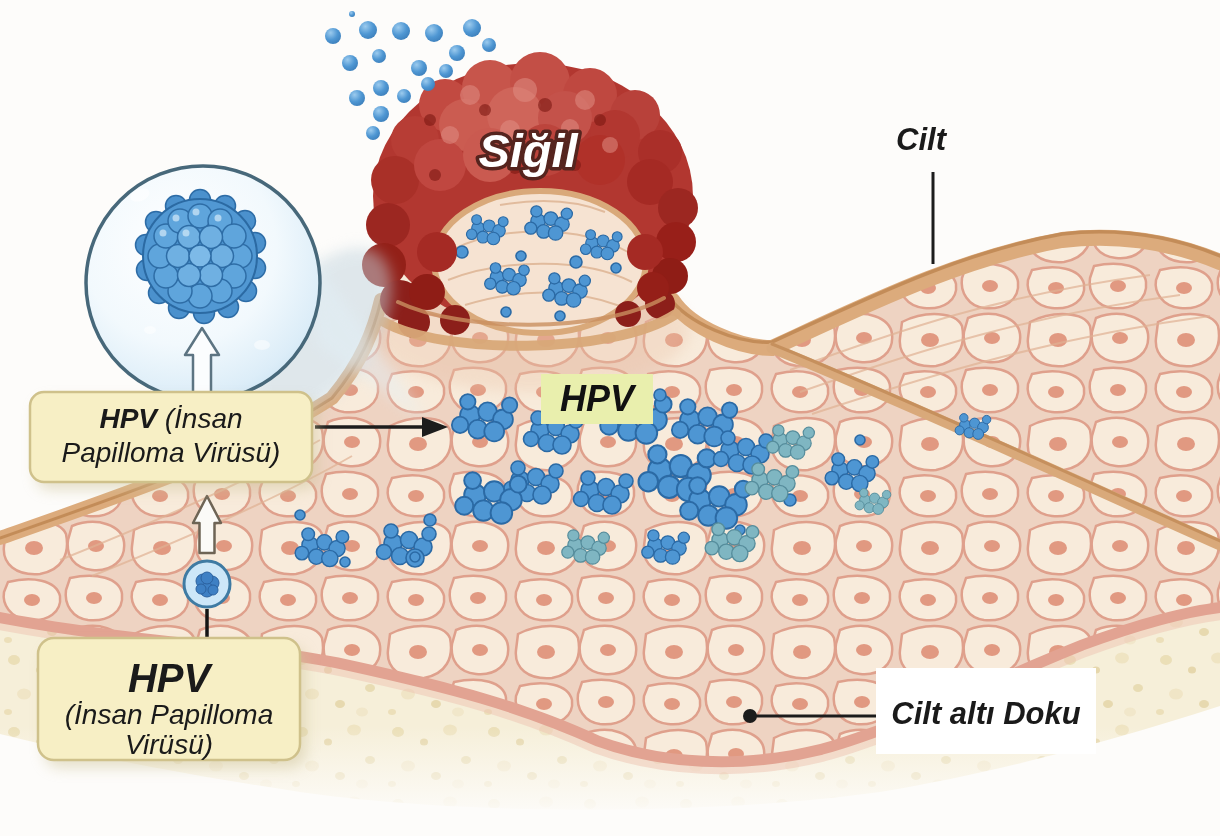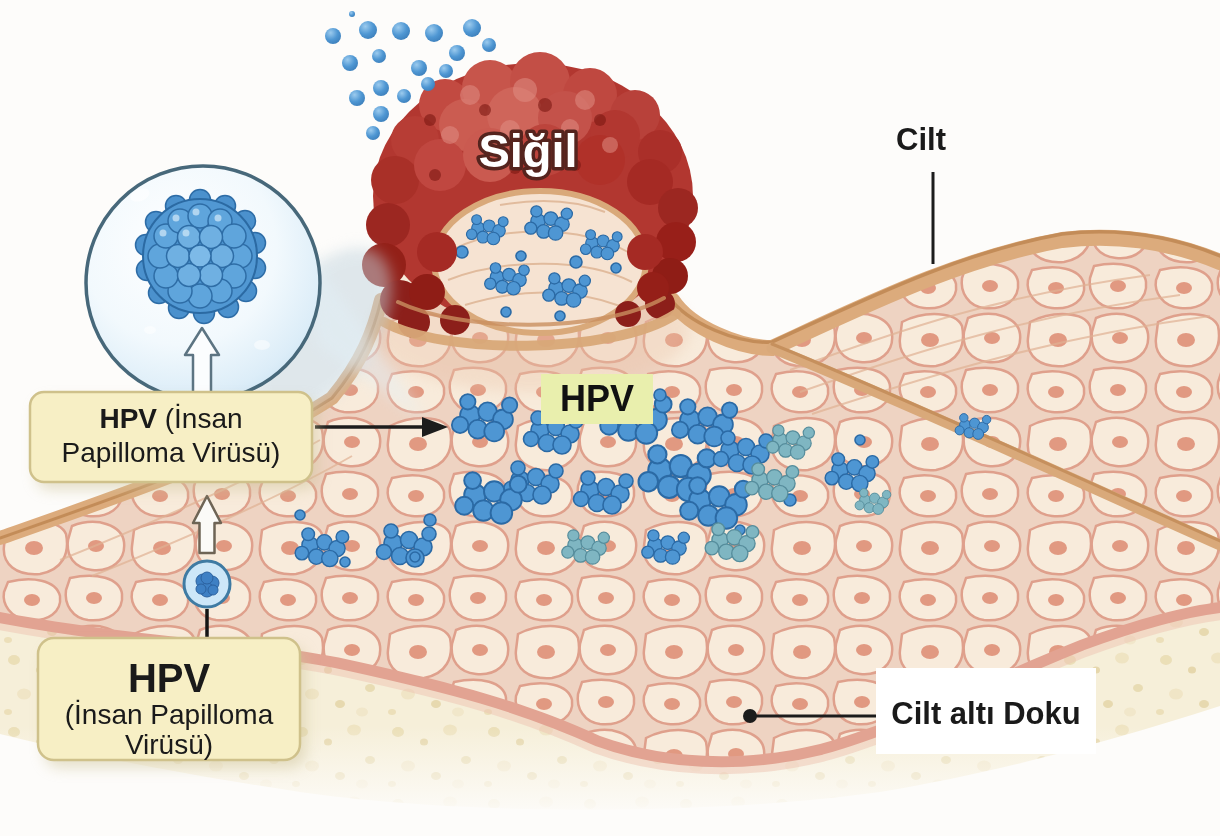--- a/index.html
+++ b/index.html
@@ -1,17 +1,17 @@
 <!DOCTYPE html>
 <html><head>
 <meta charset="utf-8">
 <style>
   html,body{margin:0;padding:0;background:#fdfcfa;}
   .stage{position:relative;width:1220px;height:836px;overflow:hidden;
-         font-family:"Liberation Sans","DejaVu Sans",sans-serif;}
+         font-family:"Liberation Sans","DejaVu Sans",sans-serif;font-style:italic;}
   svg{display:block;}
   text{font-family:"Liberation Sans","DejaVu Sans",sans-serif;}
 </style>
 </head>
 <body>
 
 <div class="stage">
 <svg width="1220" height="836" viewBox="0 0 1220 836">
   <defs>
     <radialGradient id="glass" cx="40%" cy="35%" r="75%">

